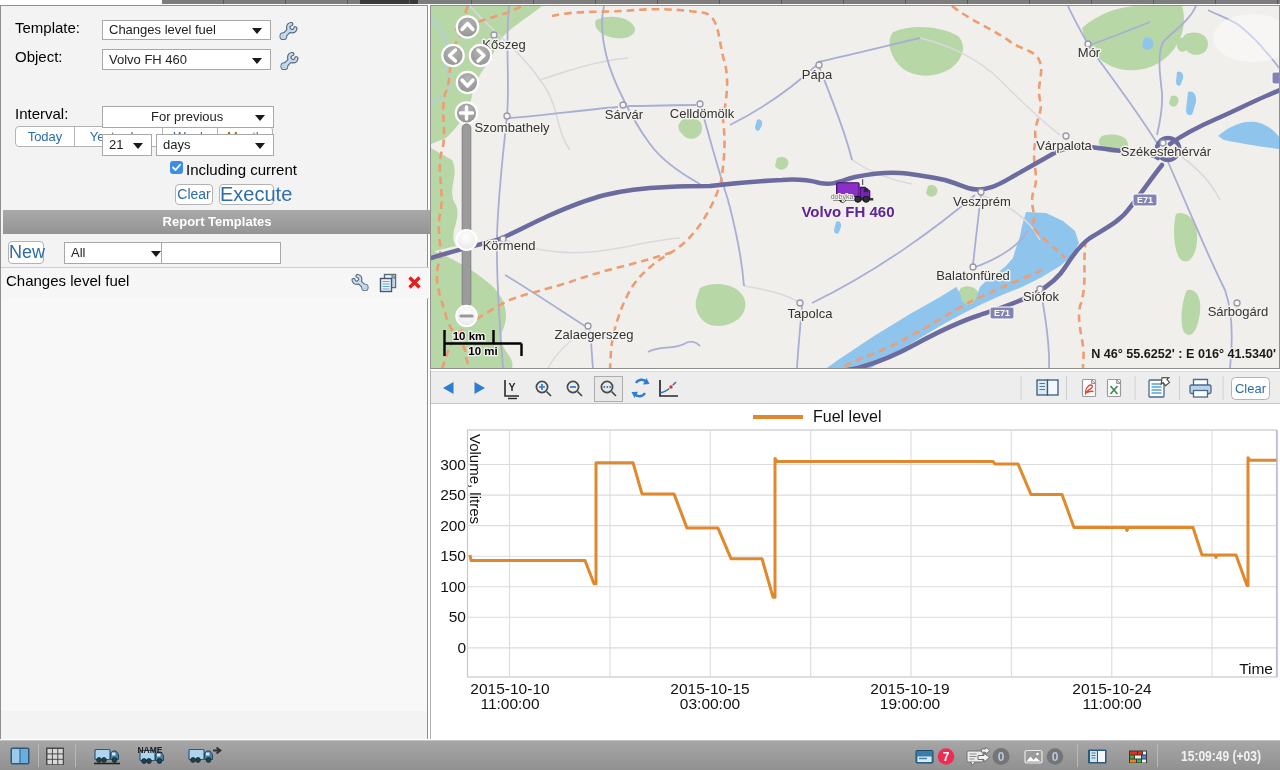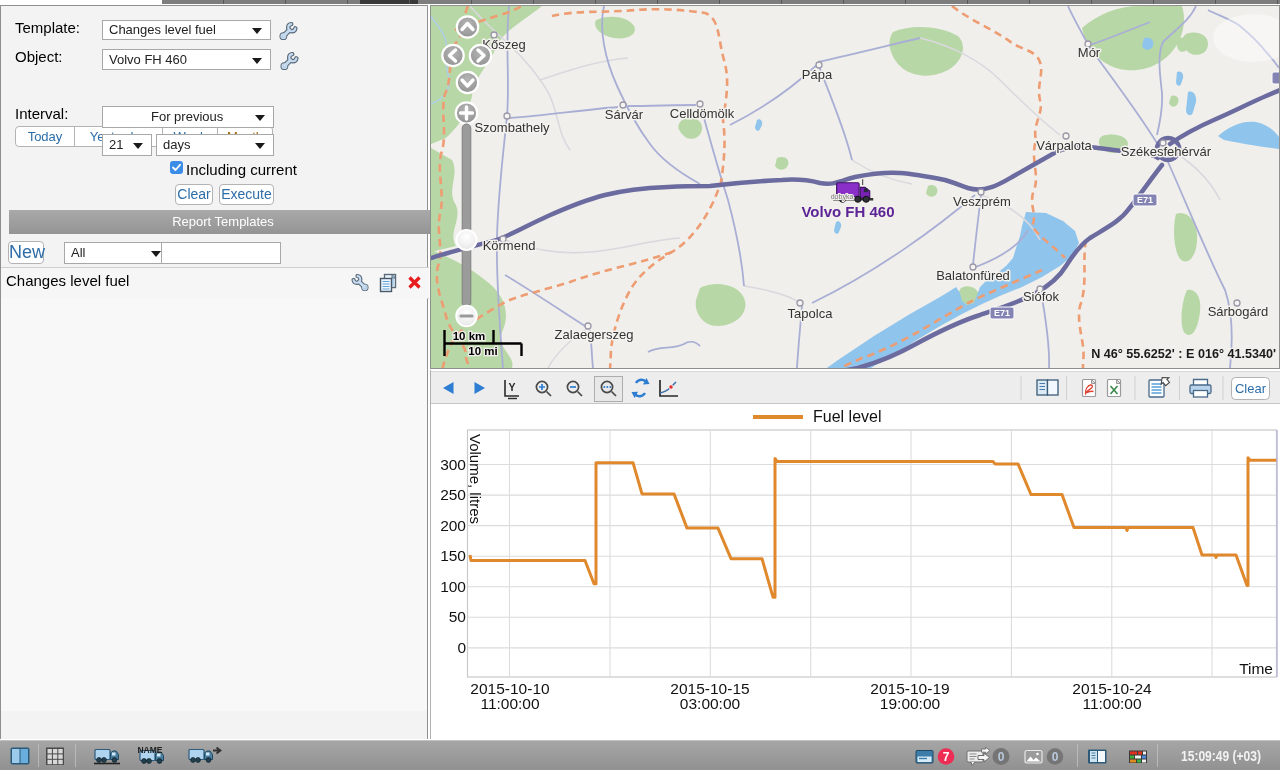--- a/index.html
+++ b/index.html
@@ -14,22 +14,22 @@
   #lp{position:absolute;left:0;top:5px;width:428px;height:734px;background:#f3f3f3;
       border-top:1px solid #8f8f8f;border-left:1px solid #8f8f8f;border-right:1px solid #8f8f8f;
       box-sizing:border-box;font-size:13px;color:#111;}
   .lbl{position:absolute;font-size:15px;color:#000;}
   .sel{position:absolute;background:#fff;border:1px solid #a8a8a8;box-sizing:border-box;
        font-size:13px;color:#222;line-height:18px;padding-left:6px;white-space:nowrap;overflow:hidden;}
   .sel:after{content:"";position:absolute;right:8px;top:50%;margin-top:-2px;
        border-left:5px solid transparent;border-right:5px solid transparent;border-top:6px solid #1a1a1a;}
   .btn{position:absolute;background:#fff;border:1px solid #b3b3b3;border-radius:4px;
        box-sizing:border-box;color:#2d6da8;font-size:13px;text-align:center;}
-  .gbar{position:absolute;left:8px;width:428px;height:22px;background:linear-gradient(#a9a9a9,#949494);
-       color:#fff;font-weight:normal;font-size:13px;text-align:center;line-height:22px;}
+  .gbar{position:absolute;left:2px;width:428px;height:22px;background:linear-gradient(#a9a9a9,#949494);
+       color:#fff;font-weight:bold;font-size:13px;text-align:center;line-height:22px;}
 </style>
 </head>
 <body>
 <div id="strip">
   <div class="act"></div>
   <div class="sep" style="left:61px"></div>
     <div class="sep" style="left:123px"></div>
     <div class="sep" style="left:185px"></div>
     <div class="sep" style="left:247px"></div>
     <div class="sep" style="left:309px"></div>
@@ -89,21 +89,21 @@
   <div class="sel" style="left:155px;top:128px;width:118px;height:22px;line-height:20px;">days</div>
 
   <div class="abs" style="left:169px;top:155px;width:13px;height:13px;background:#3b8de8;border-radius:3px;">
     <svg width="13" height="13" viewBox="0 0 13 13">
         <path d="M3,6.5 L5.5,9 L10,3.8" stroke="#fff" stroke-width="1.8" fill="none" stroke-linecap="round" stroke-linejoin="round"></path>
       </svg>
   </div>
   <div class="lbl" style="left:185px;top:155px;">Including current</div>
 
   <div class="btn" style="left:174px;top:178px;width:38px;height:21px;line-height:19px;font-size:14px;">Clear</div>
-  <div class="btn" style="left:218px;top:178px;width:55px;height:21px;line-height:19px;font-size:14px;">Execute</div>
+  <div class="btn" style="left:218px;top:178px;width:55px;height:21px;line-height:19px;font-size:20px;">Execute</div>
 
   <div class="gbar" style="top:204px;height:24px;line-height:24px;">Report Templates</div>
 
   <div class="btn" style="left:7px;top:235px;width:36px;height:23px;line-height:21px;font-size:18px;">New</div>
   <div class="sel" style="left:63px;top:236px;width:106px;height:22px;line-height:20px;">All</div>
   <div class="abs" style="left:160px;top:236px;width:120px;height:22px;background:#fff;border:1px solid #a8a8a8;box-sizing:border-box;"></div>
 
   <div class="abs" style="left:0;top:261px;width:428px;height:30px;background:#f6f6f6;
        border-top:1px solid #cfcfcf;border-bottom:1px solid #cfcfcf;">
     <div class="lbl" style="left:5px;top:4px;">Changes level fuel</div>

